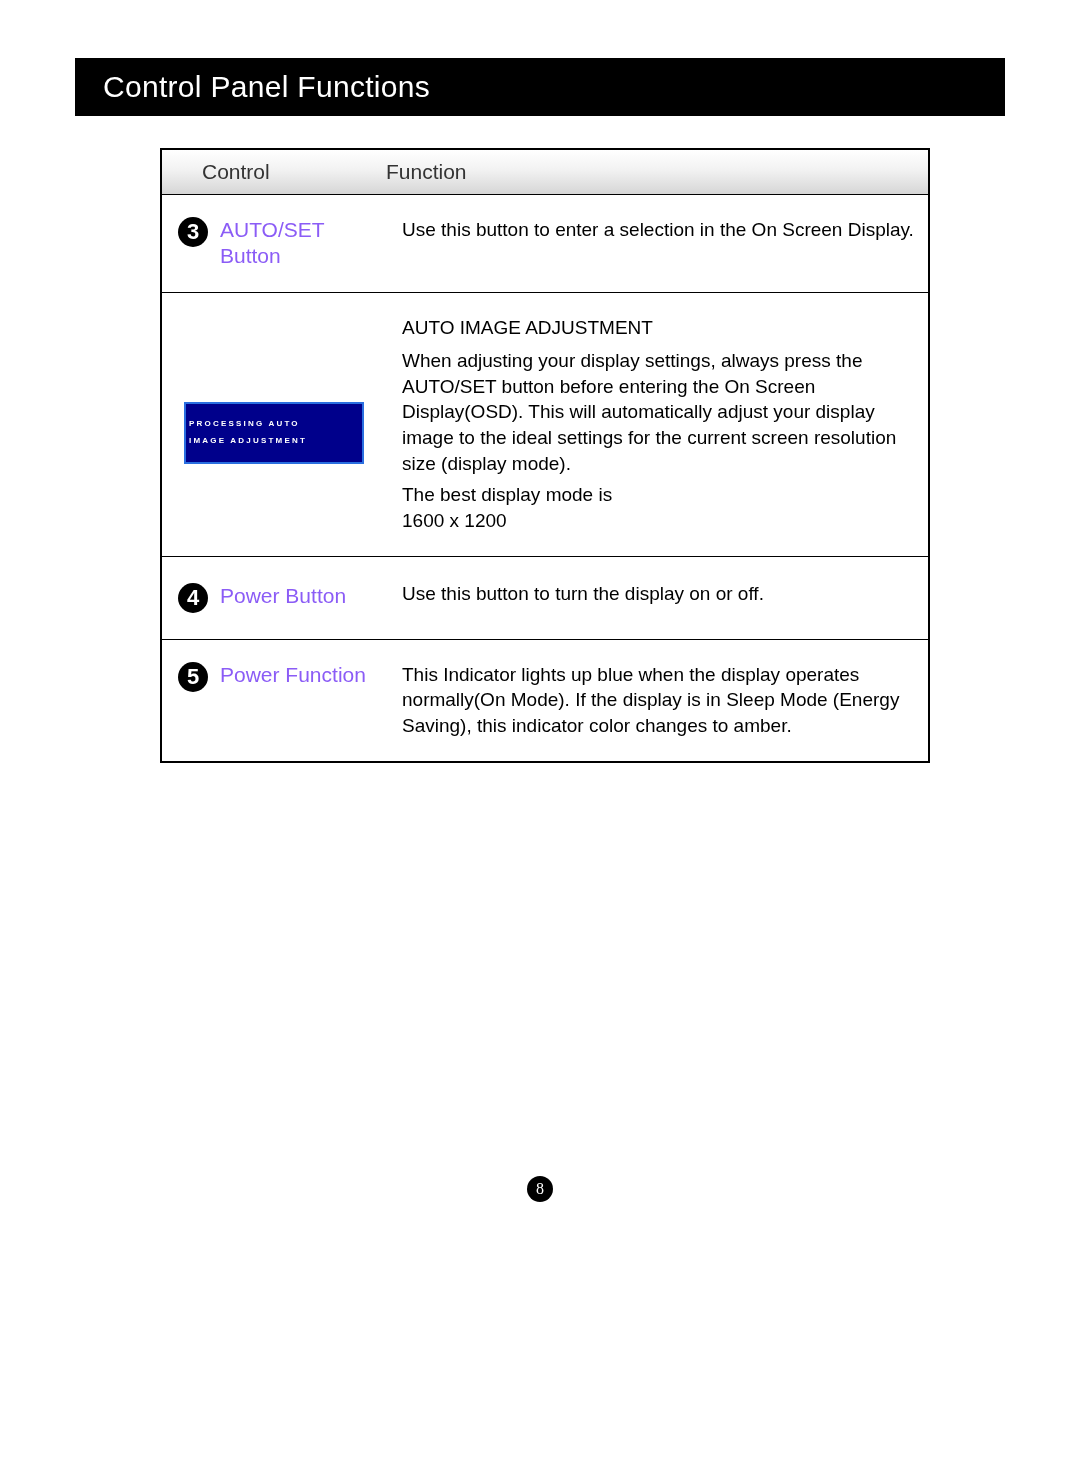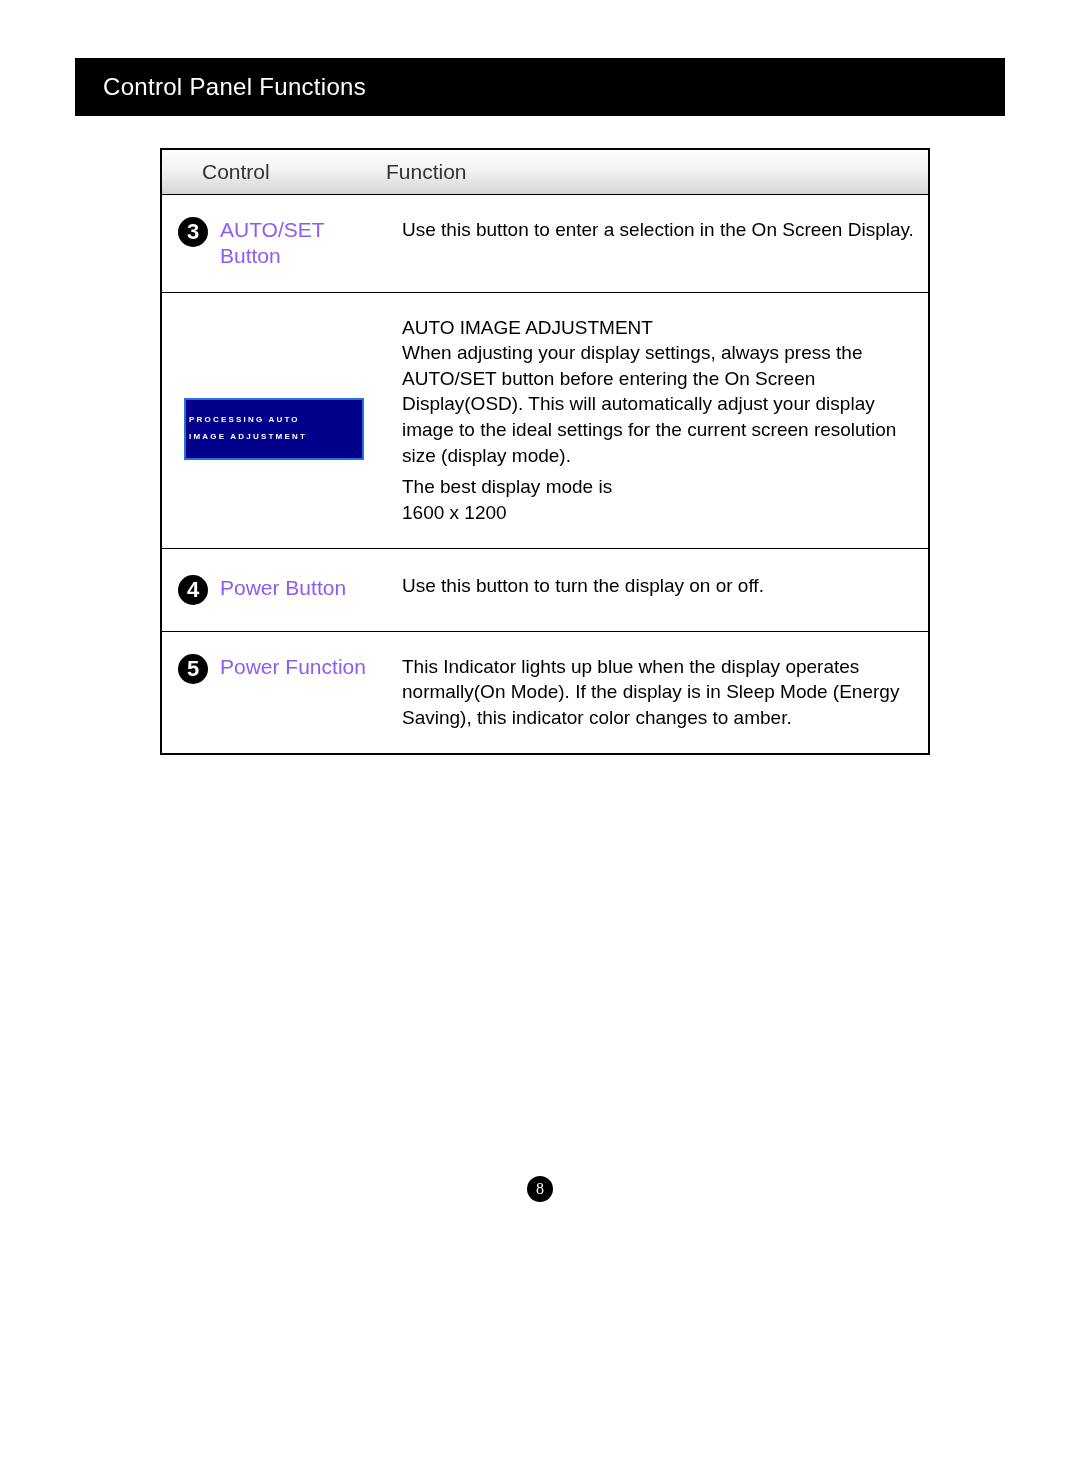--- a/index.html
+++ b/index.html
@@ -19,21 +19,21 @@
   }
   .title-bar {
     background: #000000;
     height: 58px;
     display: flex;
     align-items: center;
     padding-left: 28px;
   }
   .title-bar-text {
     color: #ffffff;
-    font-size: 24px;
+    font-size: 30px;
     letter-spacing: 0.3px;
   }
   .table-wrap {
     margin: 32px 75px 0 85px;
   }
   table.ctrl-table {
     width: 100%;
     border-collapse: collapse;
     border: 2px solid #000;
   }
@@ -92,21 +92,21 @@
     padding: 12px 3px;
     color: #ffffff;
     font-size: 8px;
     font-weight: bold;
     letter-spacing: 2.2px;
     line-height: 2.1;
     text-align: left;
   }
   .func-heading {
     display: block;
-    margin-bottom: 0;
+    margin-bottom: 8px;
   }
   .func-spacer { height: 6px; display:block; }
   .page-num {
     position: absolute;
     left: 50%;
     bottom: 275px;
     transform: translateX(-50%);
     width: 26px;
     height: 26px;
     border-radius: 50%;

